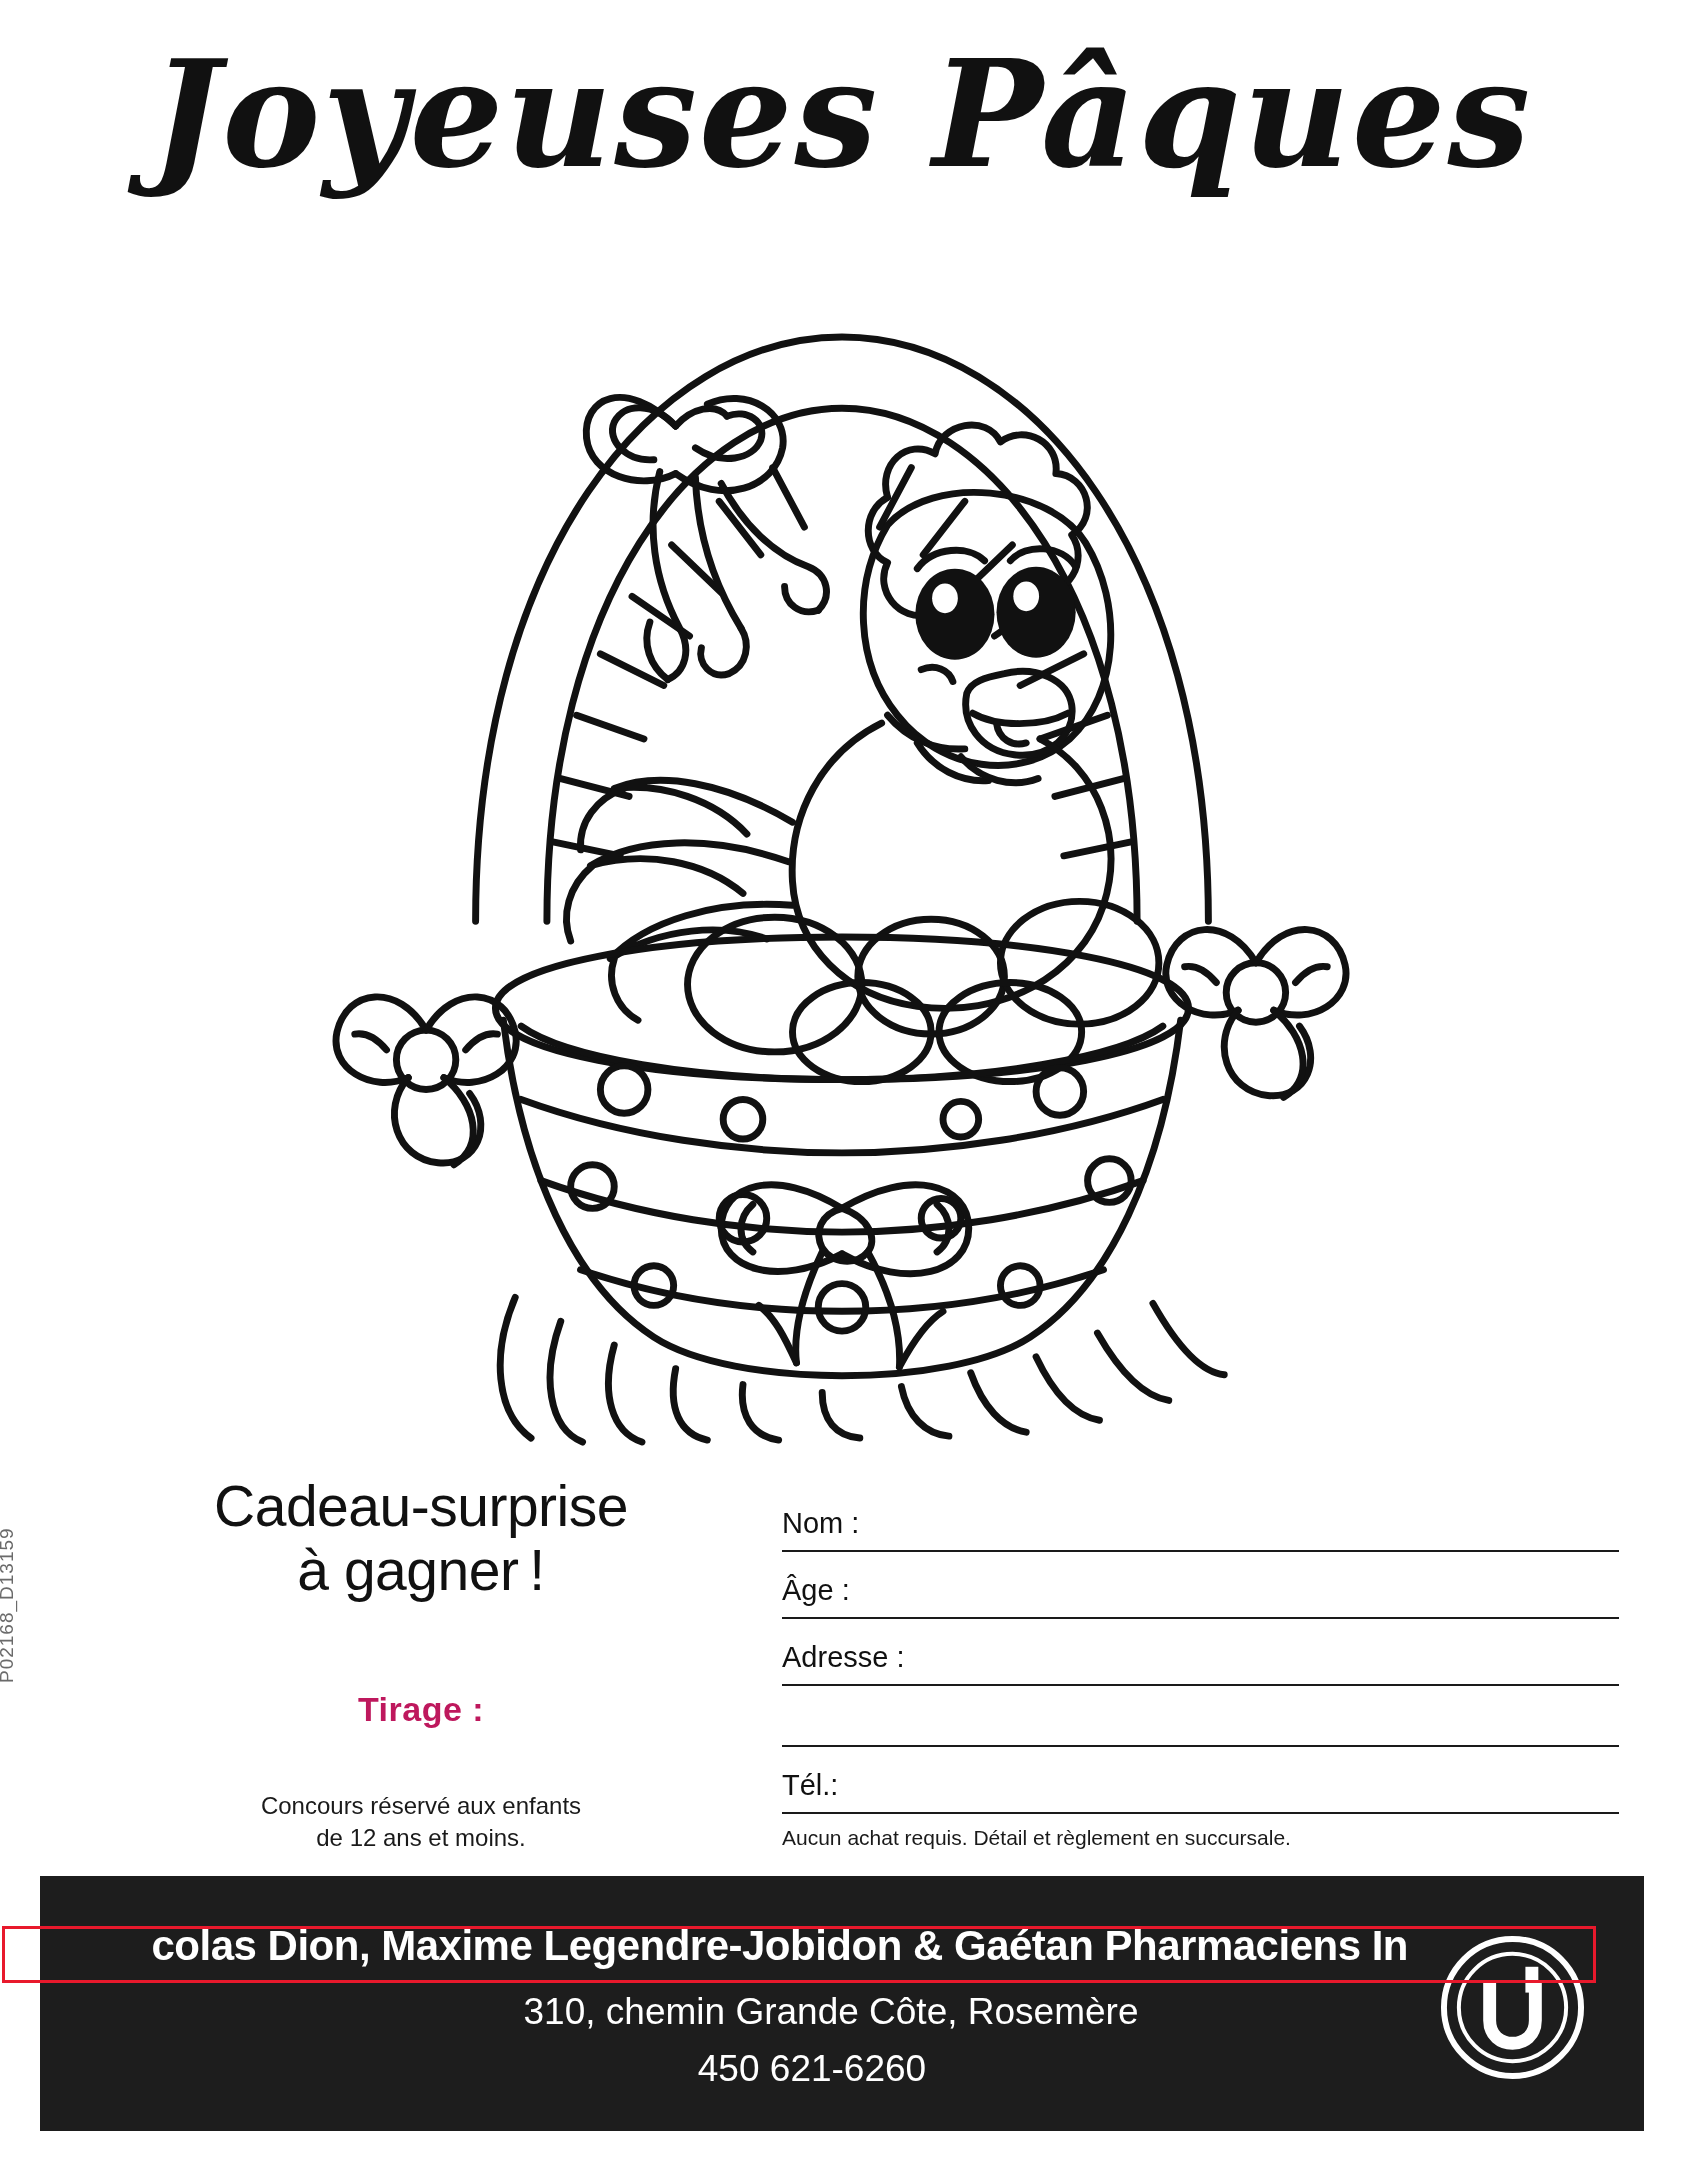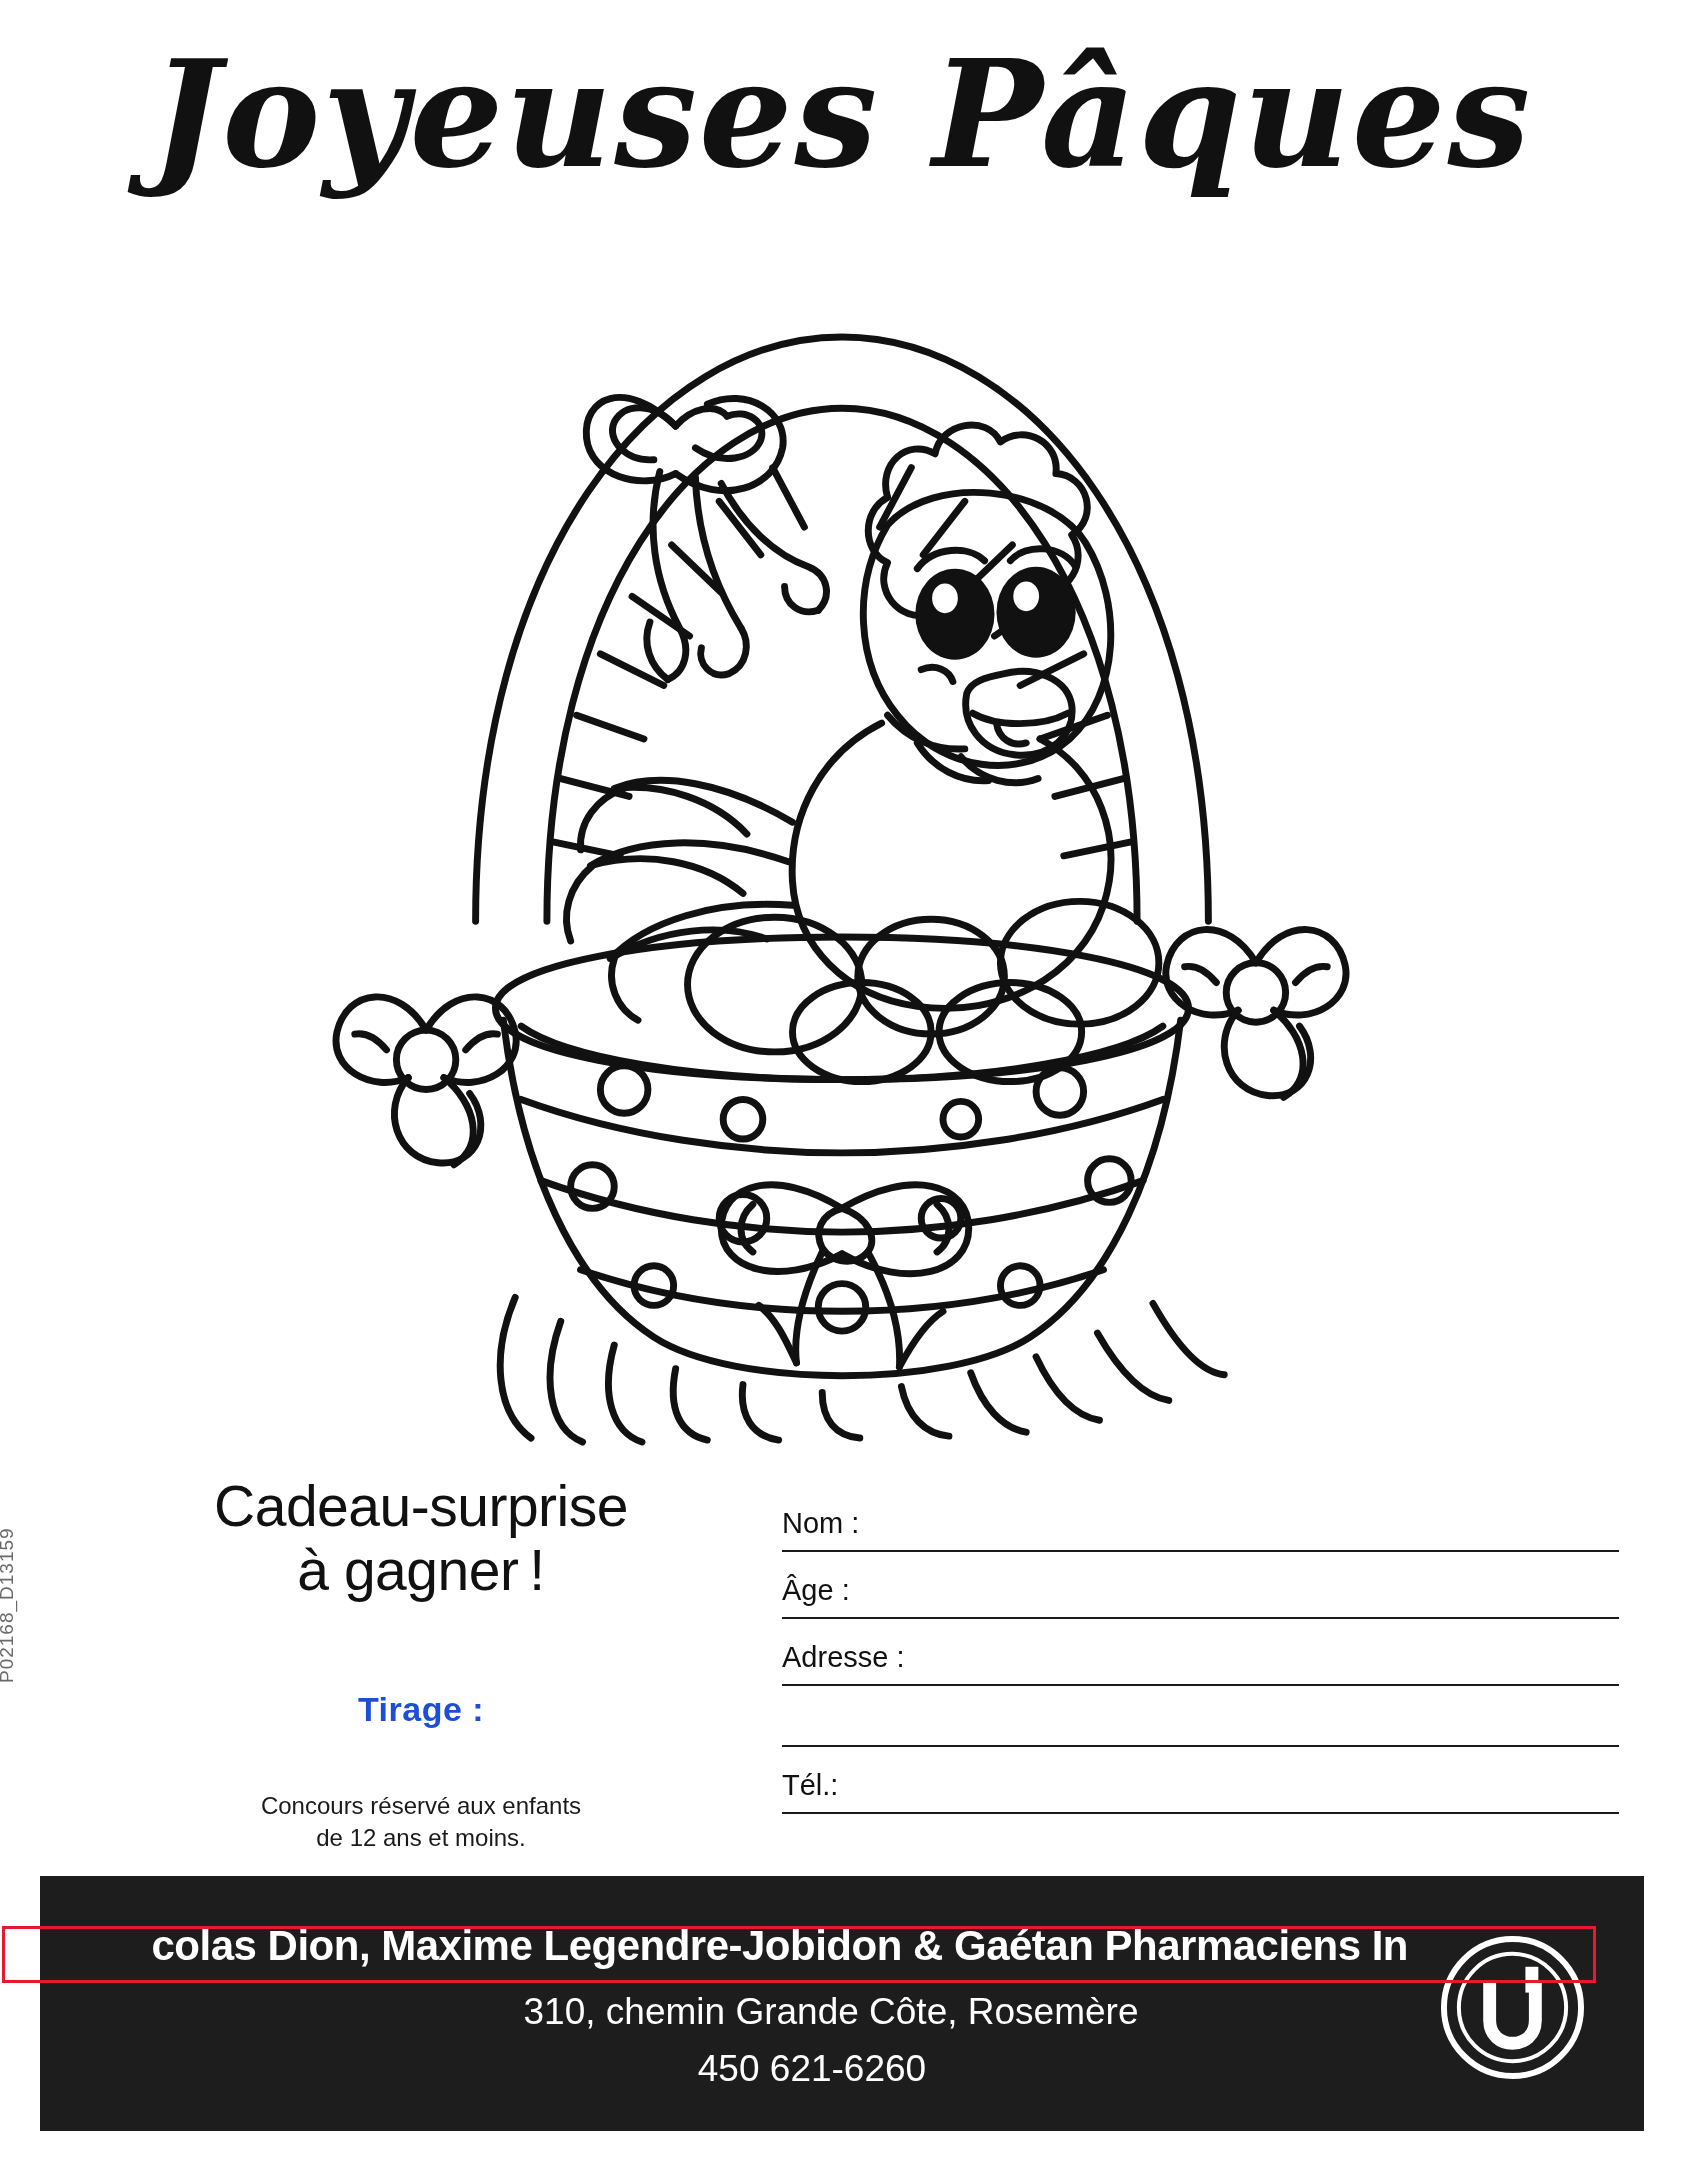--- a/index.html
+++ b/index.html
@@ -65,21 +65,21 @@
     font-size: 57px;
     line-height: 1.12;
     color: #111111;
     letter-spacing: -0.5px;
   }
   .draw-label {
     margin-top: 87px;
     font-family: "Liberation Sans", sans-serif;
     font-weight: 700;
     font-size: 34px;
-    color: #1d4ed8;
+    color: #be185d;
     letter-spacing: 0.5px;
   }
   .fineprint {
     margin-top: 61px;
     font-family: "Liberation Sans", sans-serif;
     font-weight: 400;
     font-size: 24px;
     line-height: 1.35;
     color: #1a1a1a;
   }
@@ -390,20 +390,21 @@
 
     <div class="field blank">
       <input type="text" value="" style="">
     </div>
 
     <div class="field">
       <span class="lbl">Tél.:</span>
       <input type="text" value="" style="">
     </div>
 
+    <div class="legal">Aucun achat requis. Détail et règlement en succursale.</div>
   </div>
 
   <div class="footer">
     <div class="footer-store">colas Dion, Maxime Legendre-Jobidon &amp; Gaétan Pharmaciens In</div>
     <div class="footer-addr">310, chemin Grande Côte, Rosemère</div>
     <div class="footer-phone">450 621-6260</div>
 
     <div class="footer-logo">
       <svg viewBox="0 0 150 150" xmlns="http://www.w3.org/2000/svg">
         <circle cx="75" cy="75" r="69" fill="none" stroke="#ffffff" stroke-width="6"></circle>

